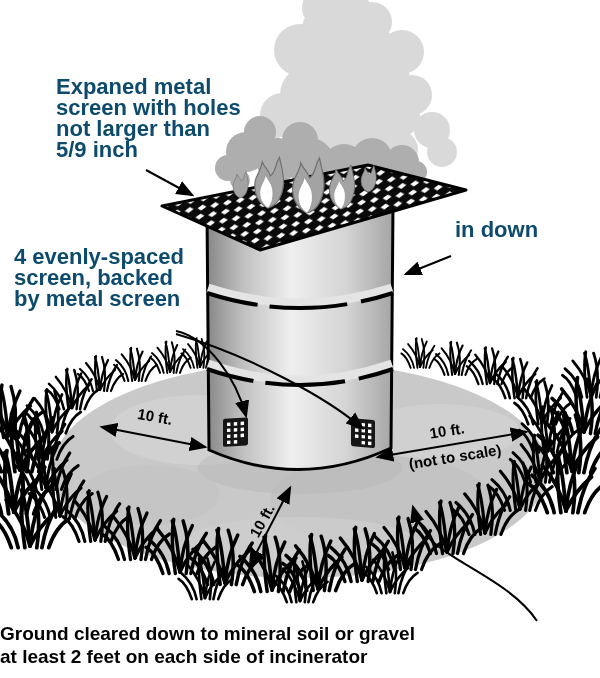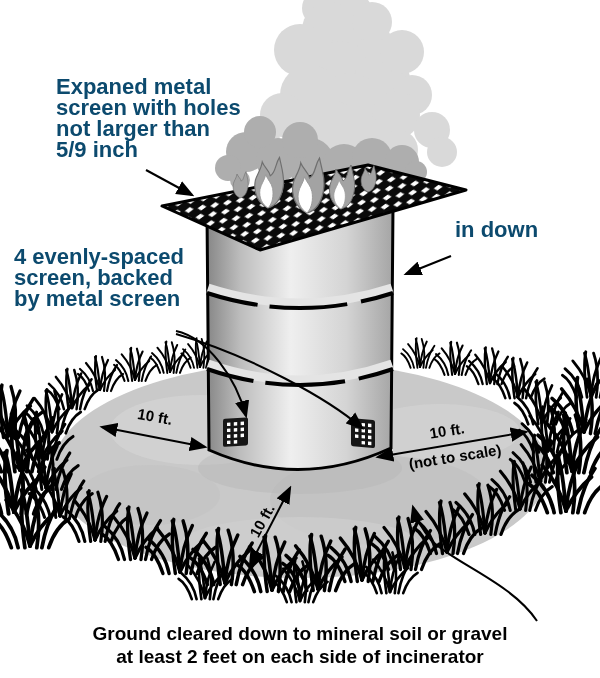--- a/index.html
+++ b/index.html
@@ -2,21 +2,21 @@
 <html><head>
 <meta charset="utf-8">
 <style>
   html,body{margin:0;padding:0;background:#fff;}
   .stage{position:relative;width:600px;height:678px;background:#fff;overflow:hidden;
          font-family:"Liberation Sans",sans-serif;}
   .stage svg{position:absolute;left:0;top:0;}
   .lbl{position:absolute;font-weight:bold;color:#0c4a6e;font-size:22px;line-height:21px;white-space:nowrap;}
   .dist{position:absolute;font-weight:bold;color:#000;font-size:15px;text-align:center;white-space:nowrap;}
   .note{position:absolute;font-weight:bold;color:#000;font-size:15px;text-align:center;white-space:nowrap;}
-  .caption{position:absolute;left:0;top:622px;width:600px;text-align:center;
+  .caption{position:absolute;left:0;top:622px;width:600px;text-align:left;
            font-weight:bold;font-size:19px;line-height:23px;color:#000;}
   .fo{fill:#a3a3a3;stroke:#6f6f6f;stroke-width:1;}
   .fi{fill:#ffffff;stroke:#9a9a9a;stroke-width:0.8;}
   .tuftln{stroke:#000;stroke-width:2.2;fill:none;stroke-linecap:round;}
   .arrow{stroke:#000;stroke-width:2;fill:none;}
 </style>
 </head>
 <body>
 
 <div class="stage">

